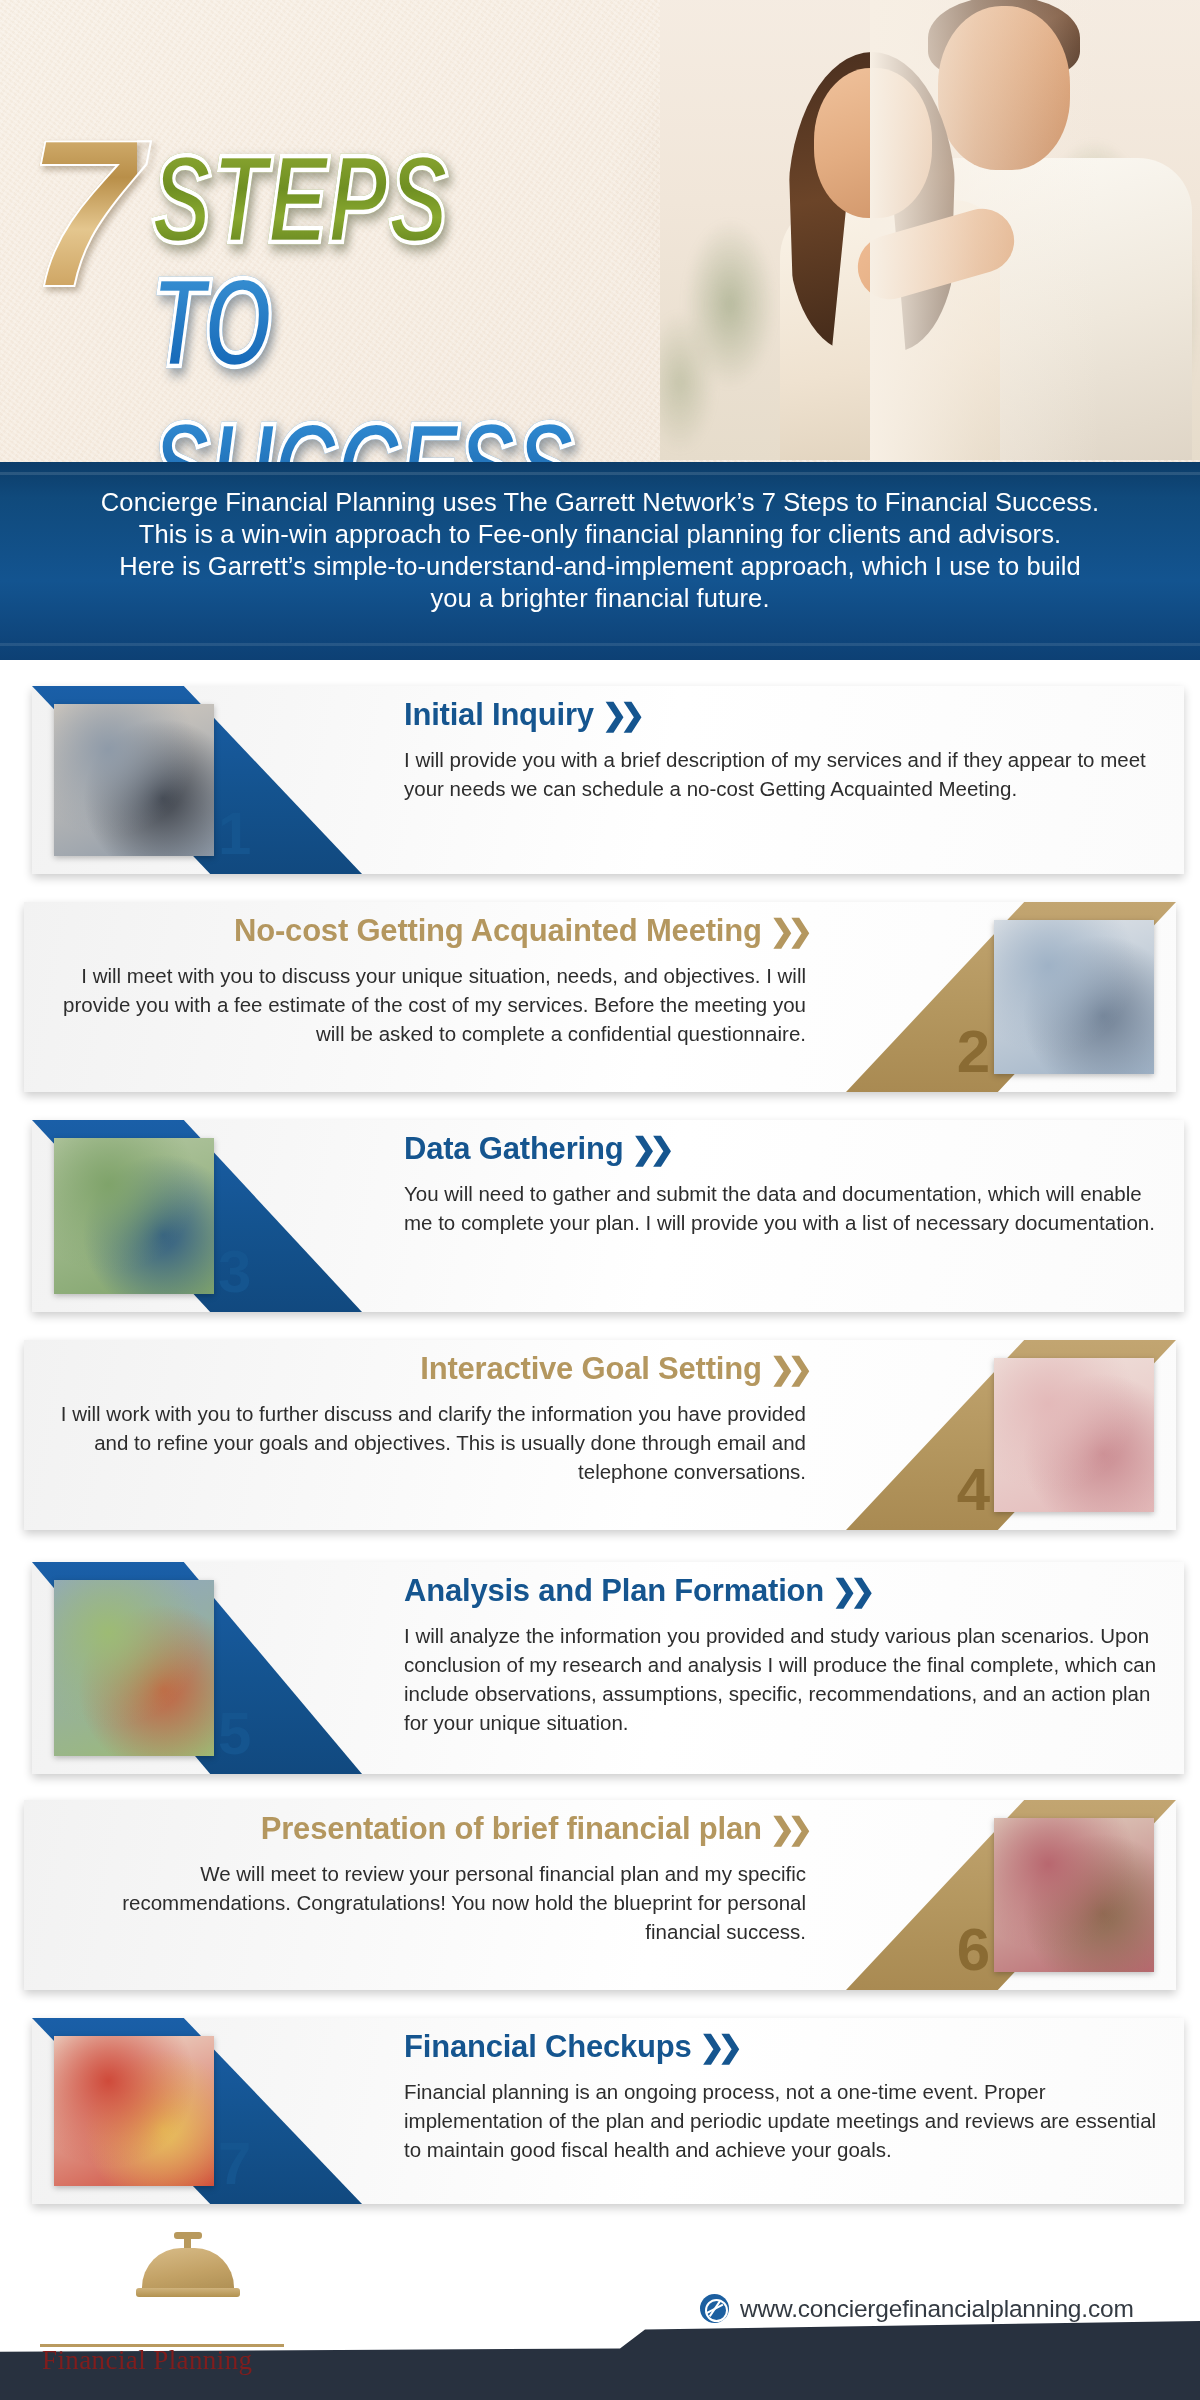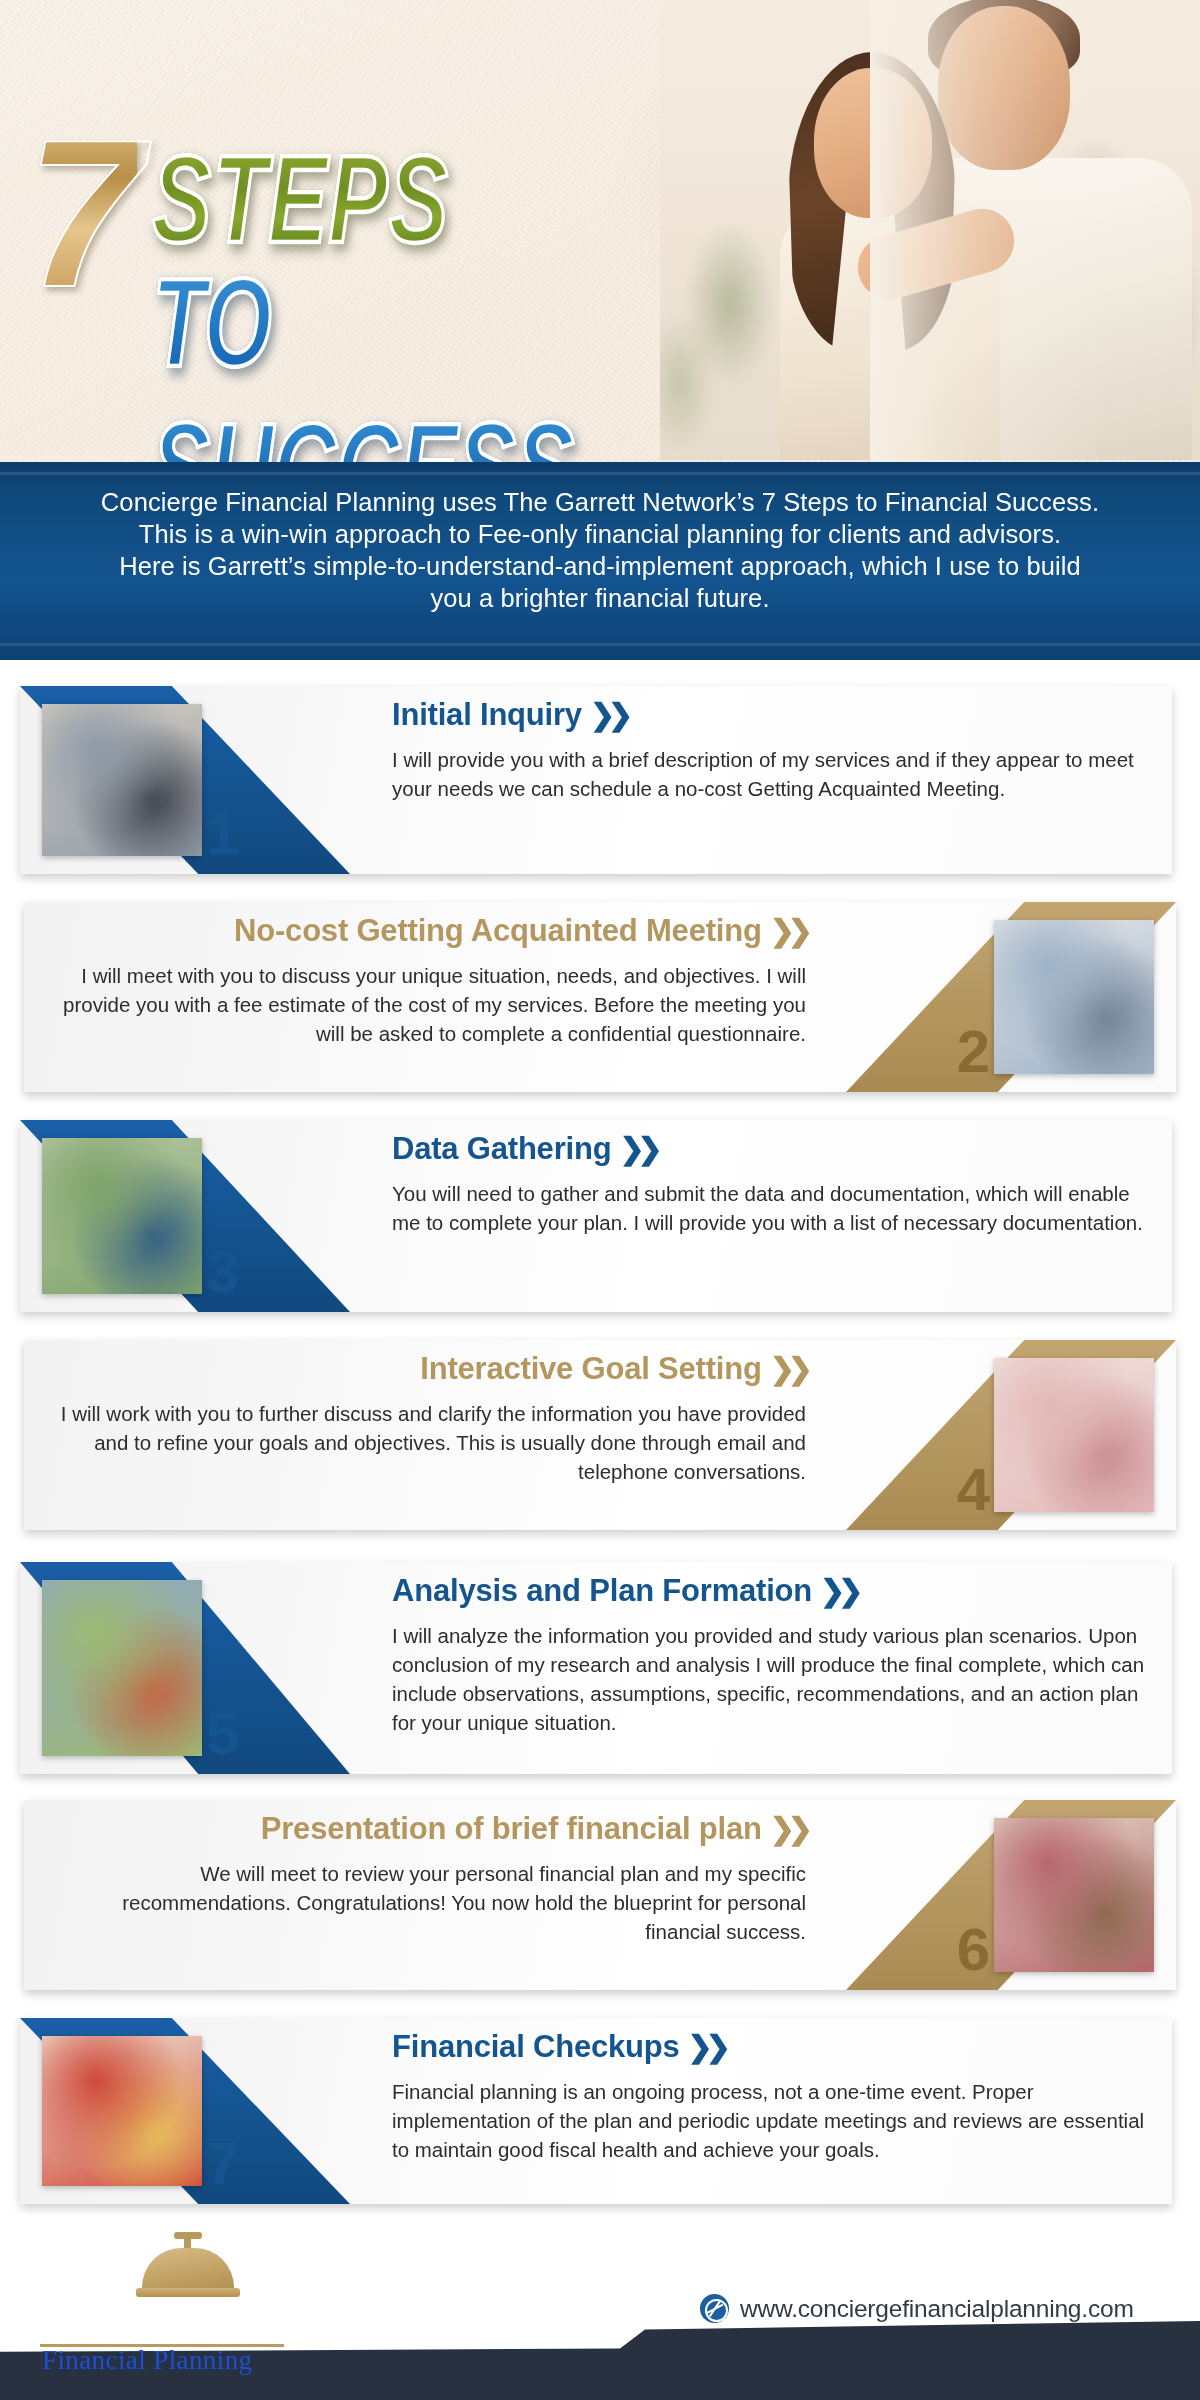--- a/index.html
+++ b/index.html
@@ -151,21 +151,21 @@
   }
 
   
   .step{ position:absolute; left:0; width:1200px; }
   .card{
     position:absolute; top:0; height:100%;
     background:linear-gradient(100deg,#f2f2f2 0%,#f7f7f7 22%,#ffffff 55%,#fbfbfb 100%);
     box-shadow:0 4px 9px rgba(0,0,0,.20);
     overflow:hidden;
   }
-  .card.left { left:20px; width:1152px; }
+  .card.left { left:32px; width:1152px; }
   .card.right{ left:24px; width:1152px; }
 
   
   .band{ position:absolute; top:0; height:100%; width:330px; }
   .band.lft{ left:0;  clip-path:polygon(0 0, 46% 0, 100% 100%, 54% 100%); }
   .band.rgt{ right:0; clip-path:polygon(54% 0, 100% 0, 46% 100%, 0 100%); }
   .blue  .band{ background:linear-gradient(180deg,#1a5fa8 0%,#14538f 55%,#11497f 100%); }
   .gold  .band{ background:linear-gradient(180deg,#c2a571 0%,#b4975f 55%,#a98a52 100%); }
 
   
@@ -234,21 +234,21 @@
     position:absolute; left:0; top:52px;
     font-family:"Liberation Serif", serif;
     font-size:62px; font-weight:normal; color:#1c4a8a; letter-spacing:-1px;
   }
   .logo-rule{
     position:absolute; left:4px; top:112px; width:244px; height:3px; background:#b99a5f;
   }
   .logo-sub{
     position:absolute; left:6px; top:113px;
     font-family:"Liberation Serif", serif;
-    font-size:27px; color:#1d4ed8; letter-spacing:.4px;
+    font-size:27px; color:#7f1d1d; letter-spacing:.4px;
   }
   .url-row{
     position:absolute; left:700px; top:76px; display:flex; align-items:center; gap:11px;
   }
   .globe-icon{
     width:29px; height:29px; border-radius:50%;
     background:#1c5fa0; position:relative; flex:none;
   }
   .globe-icon:before{
     content:""; position:absolute; left:5px; top:5px; width:19px; height:19px;

